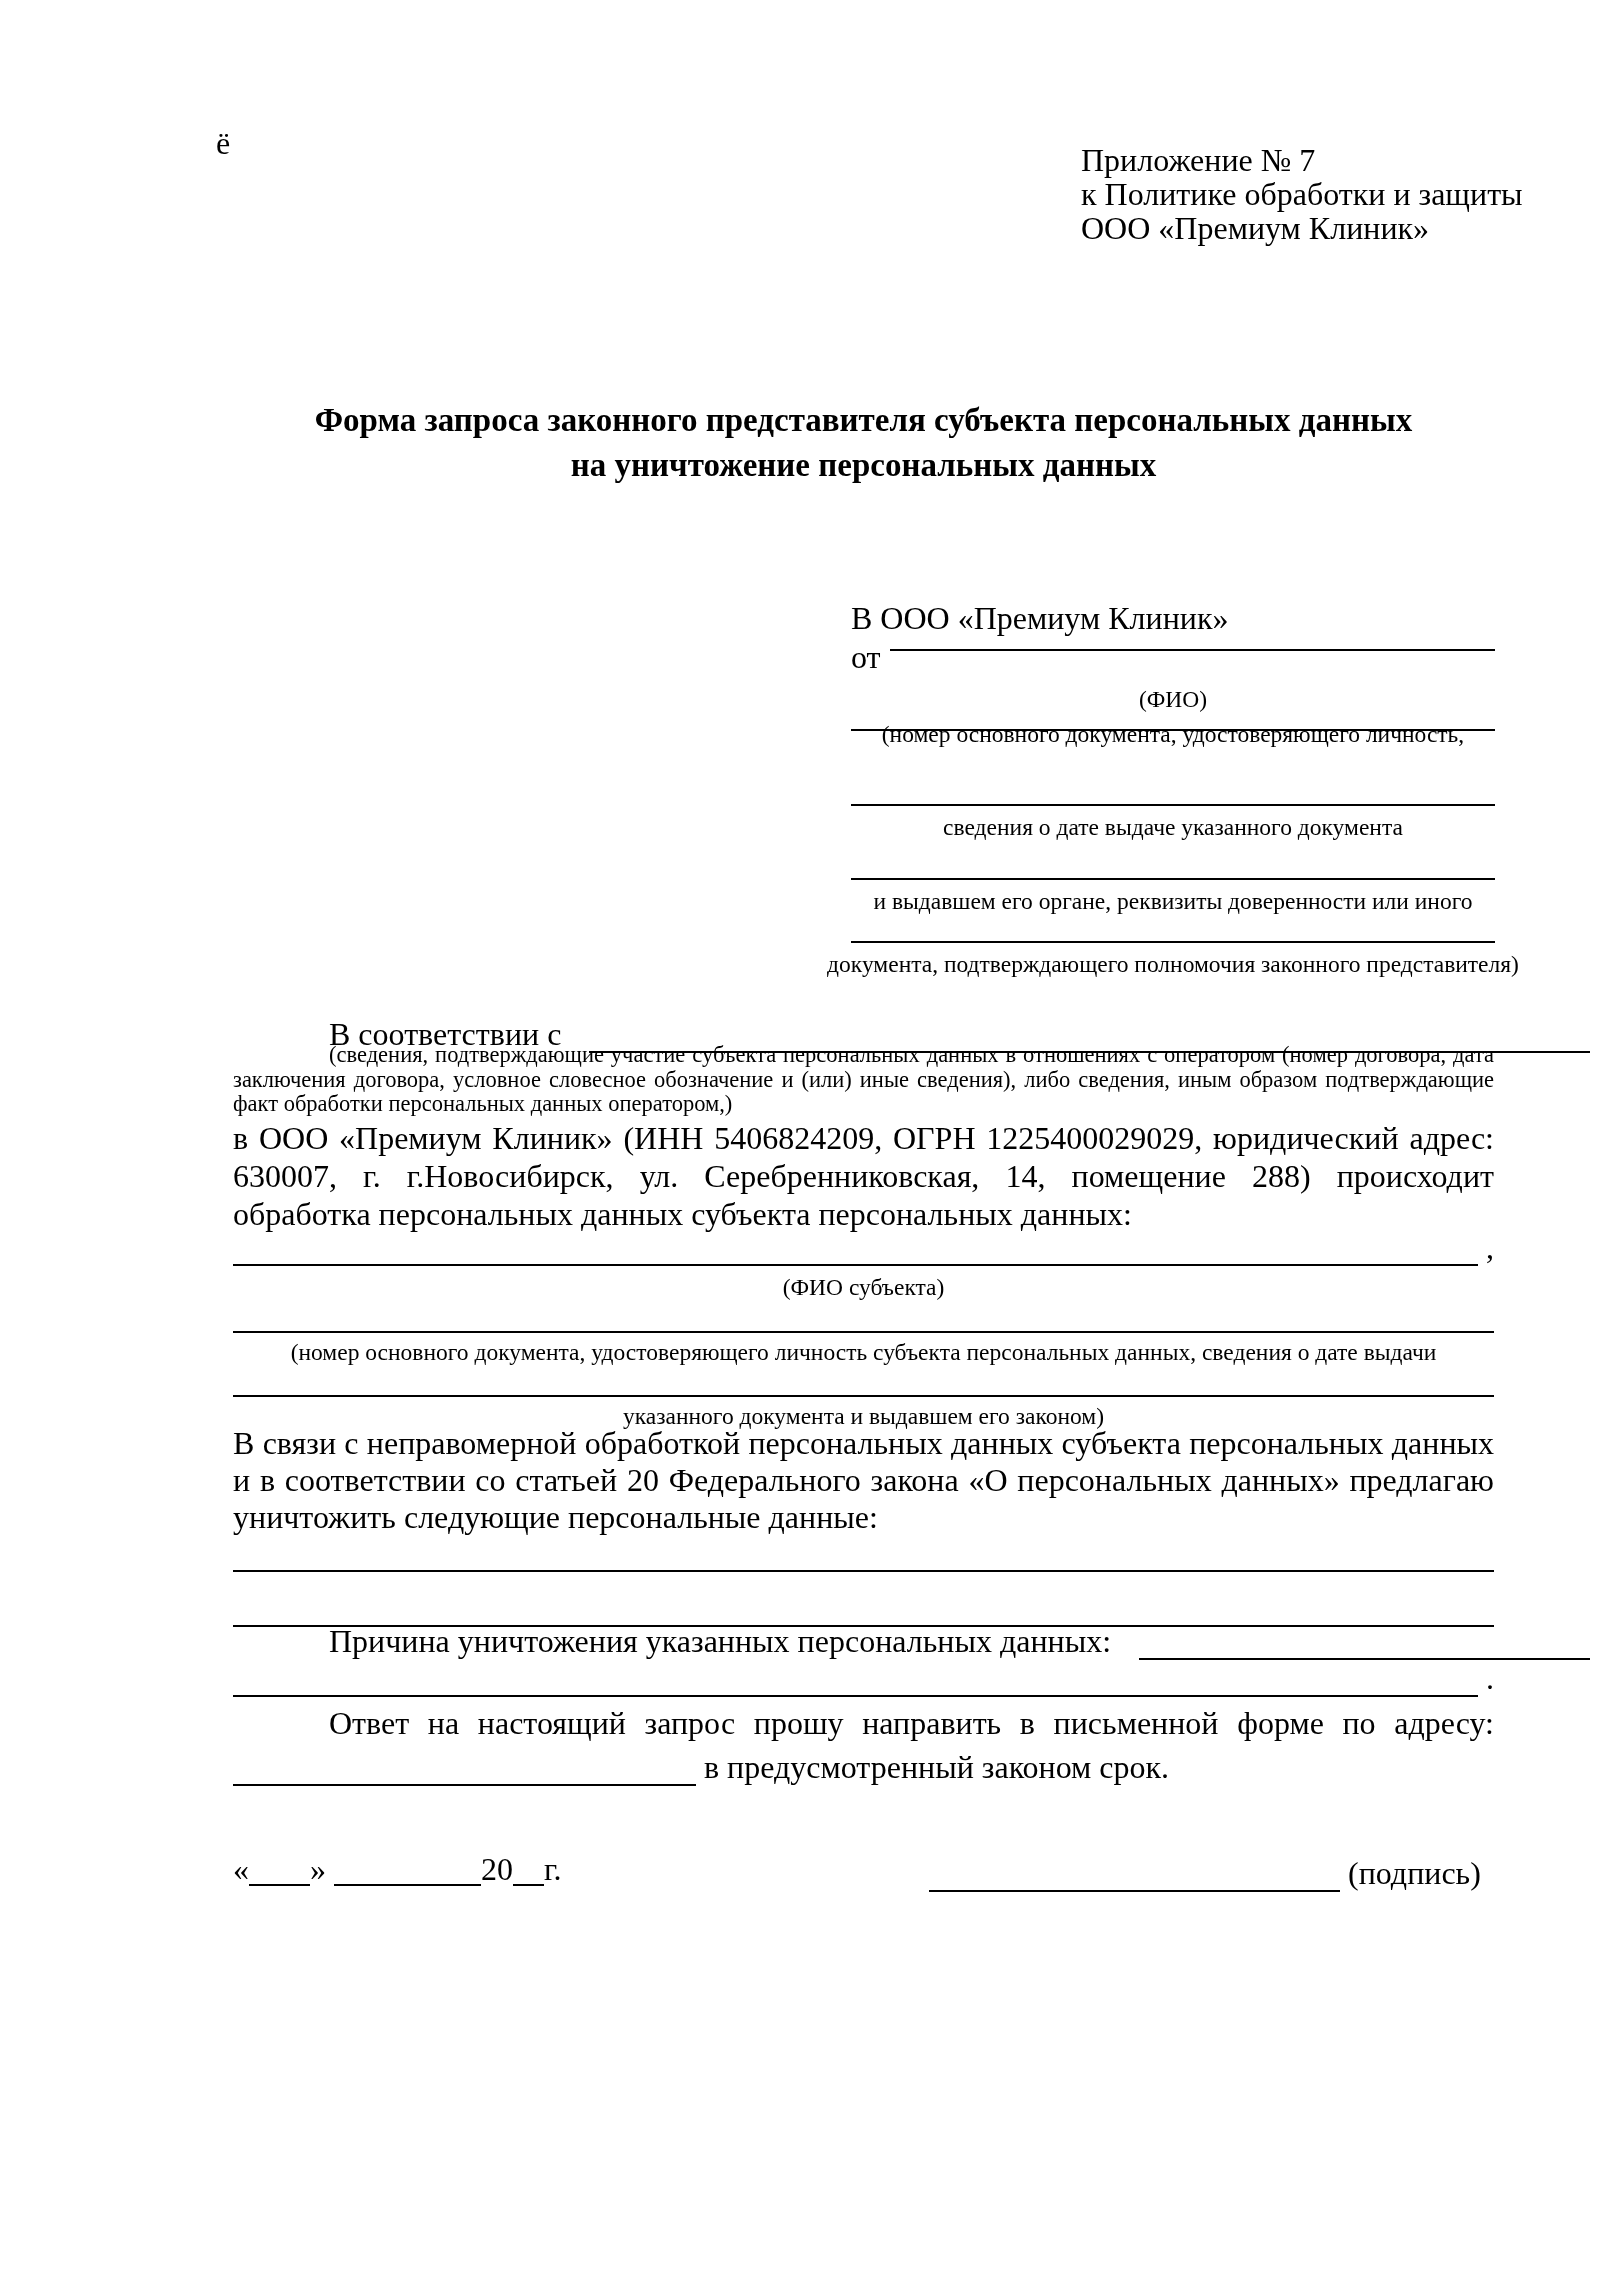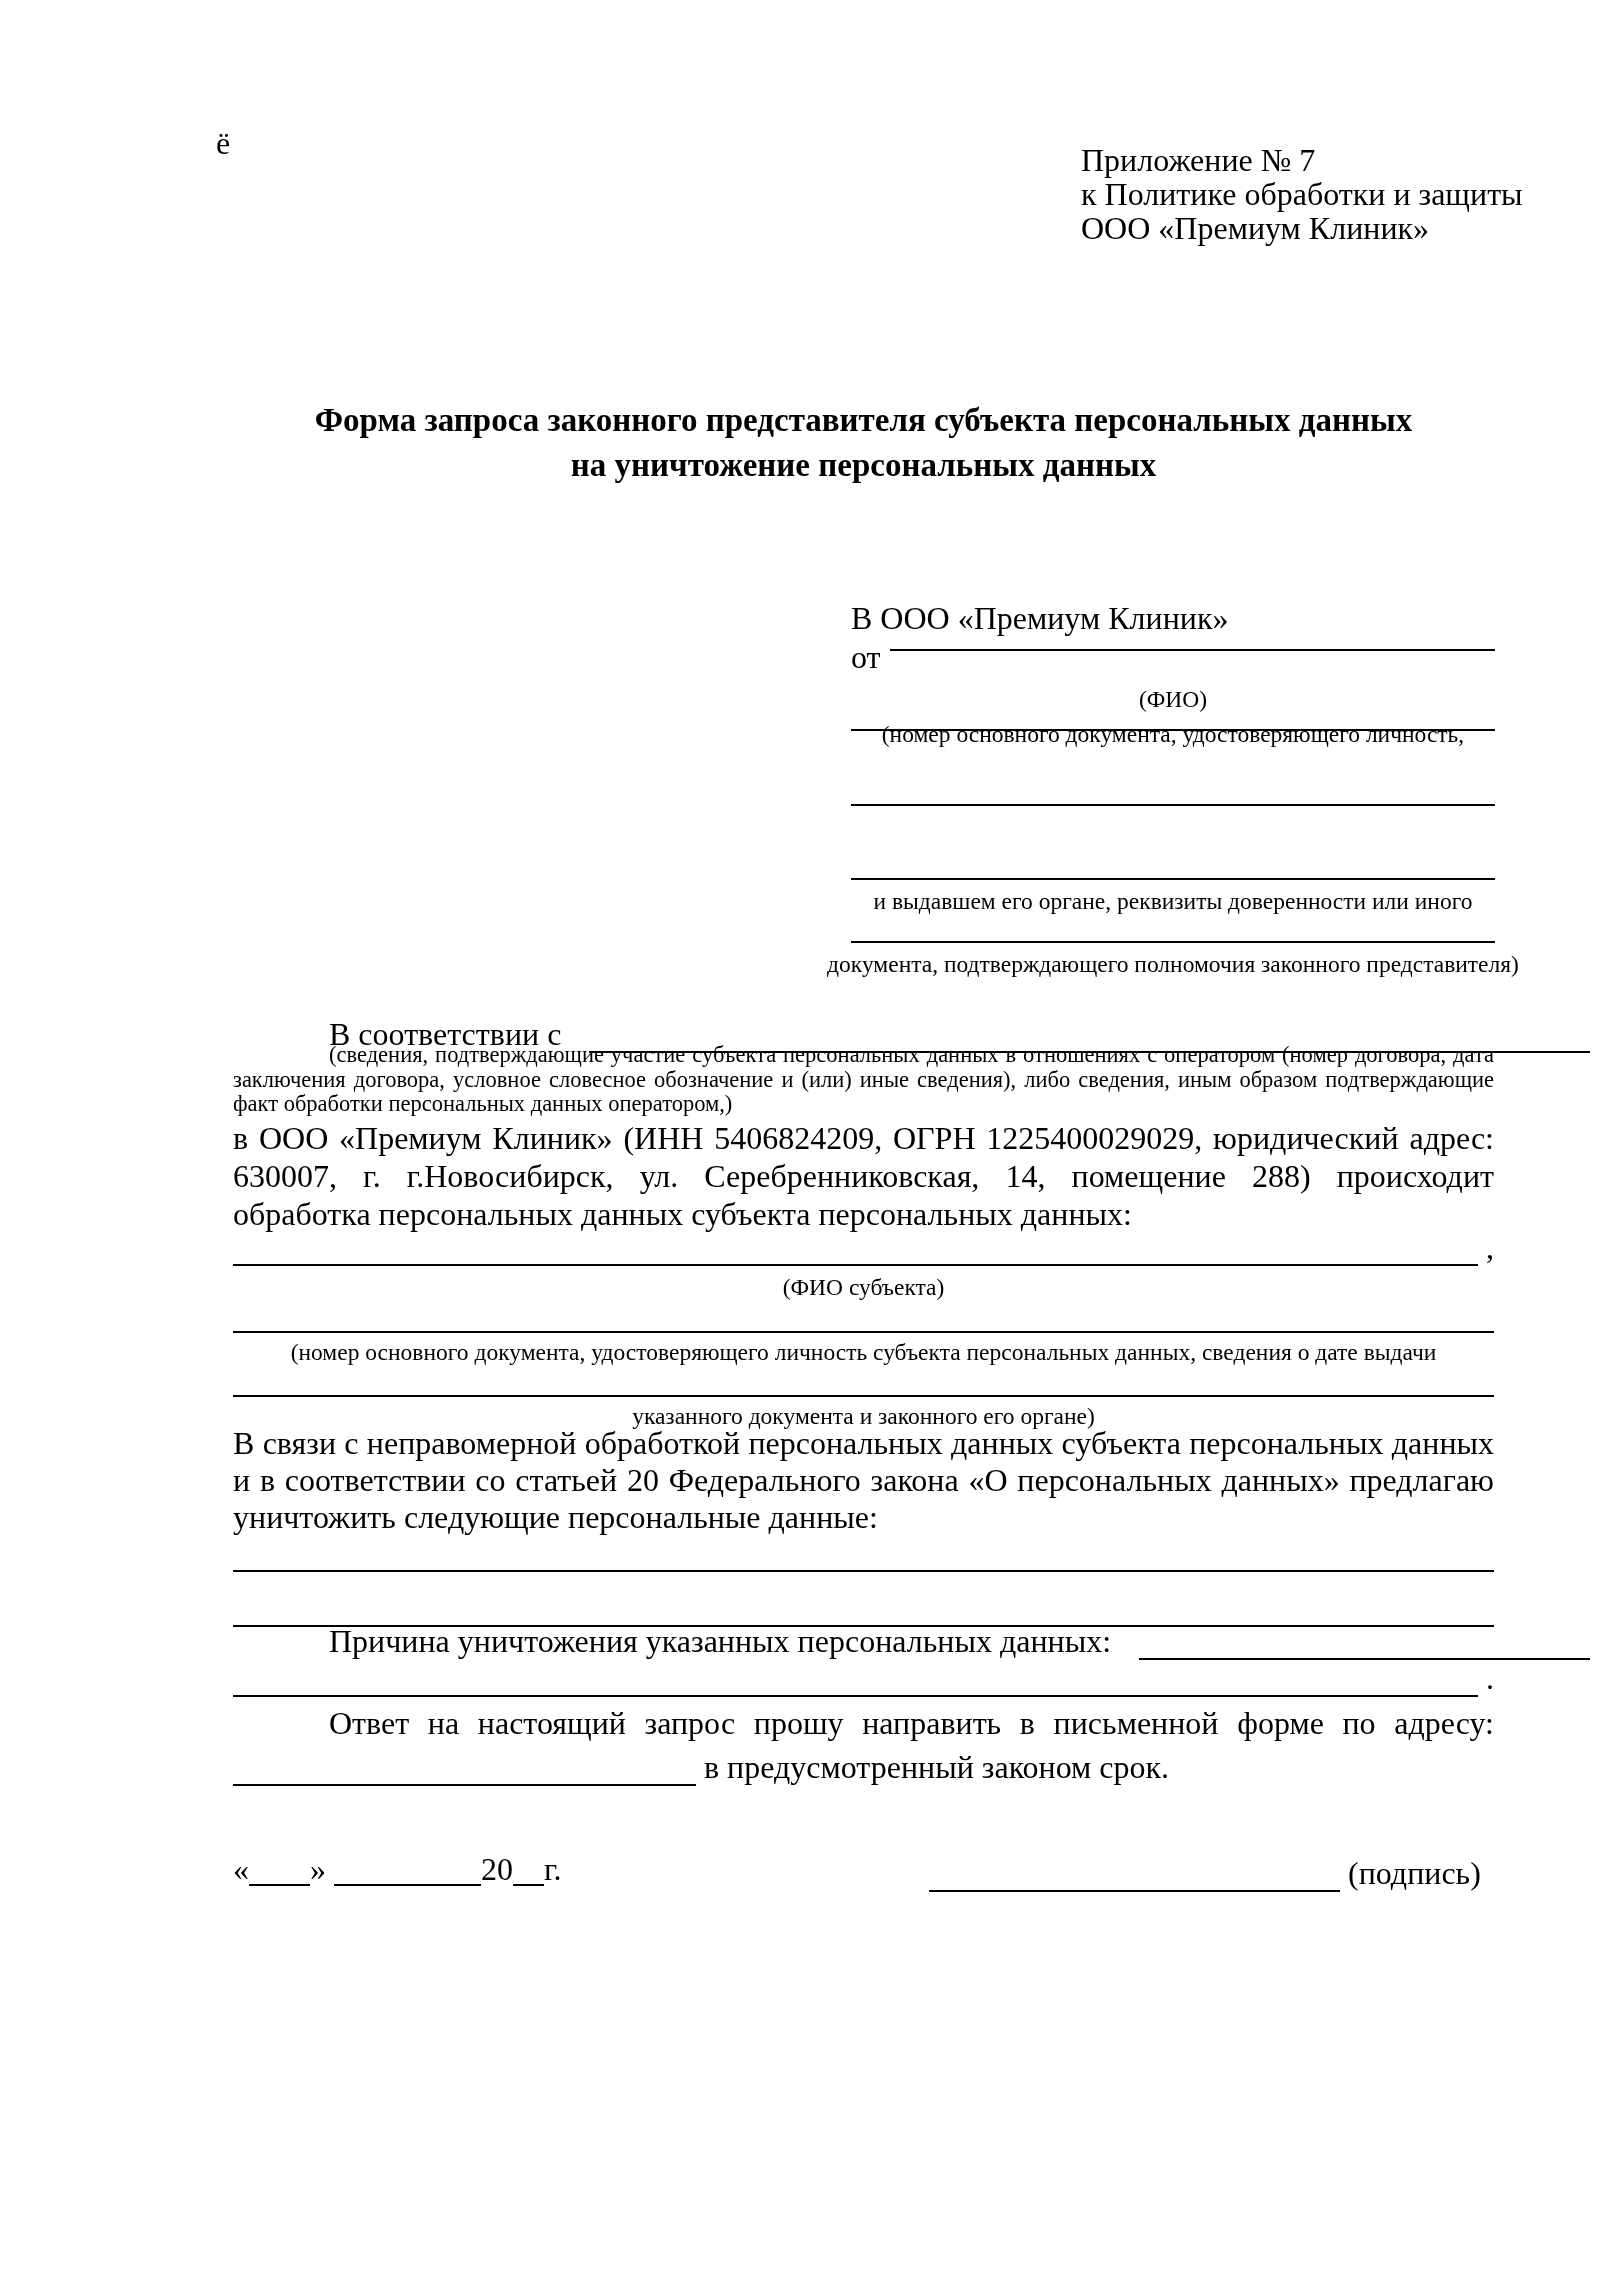--- a/index.html
+++ b/index.html
@@ -62,20 +62,21 @@
       <span>от</span>
       <span style="width:9.8px;"></span>
       <span class="fill"></span>
     </div>
     <div class="fio-cap">(ФИО)</div>
 
     <div class="u" style="top:129px;"></div>
     <div class="cap" style="top:121px;">(номер основного документа, удостоверяющего личность,</div>
 
     <div class="u" style="top:204px;"></div>
+    <div class="cap" style="top:214px;">сведения о дате выдаче указанного документа</div>
 
     <div class="u" style="top:278px;"></div>
     <div class="cap" style="top:288px;text-align:center;">и выдавшем его органе, реквизиты доверенности или иного</div>
 
     <div class="u" style="top:341px;"></div>
     <div class="cap" style="top:351px;">документа, подтверждающего полномочия законного представителя)</div>
   </div>
 
   <div class="abs main row" style="top:1010px; height:43px; padding-left:96px;">
     <span>В соответствии с</span>
@@ -90,21 +91,21 @@
   <div class="abs main row" style="top:1227px; height:39px;">
     <span class="fill"></span>
     <span>,</span>
   </div>
   <div class="abs main center-cap" style="top:1274px;">(ФИО субъекта)</div>
 
   <div class="abs main blank-line" style="top:1292px; height:39px;"></div>
   <div class="abs main center-cap" style="top:1339px;">(номер основного документа, удостоверяющего личность субъекта персональных данных, сведения о дате выдачи</div>
 
   <div class="abs main blank-line" style="top:1356px; height:39px;"></div>
-  <div class="abs main center-cap" style="top:1403px;">указанного документа и законного его органе)</div>
+  <div class="abs main center-cap" style="top:1403px;">указанного документа и выдавшем его законом)</div>
 
   <div class="abs main just body-text" style="top:1425px; line-height:37px;">В связи с неправомерной обработкой персональных данных субъекта персональных данных и в соответствии со статьей 20 Федерального закона «О персональных данных» предлагаю уничтожить следующие персональные данные:</div>
 
   <div class="abs main blank-line" style="top:1531px; height:39px;"></div>
   <div class="abs main blank-line" style="top:1586px; height:39px;"></div>
 
   <div class="abs main row" style="top:1619px; height:41px; padding-left:96px;">
     <span>Причина уничтожения указанных персональных данных:</span>
     <span style="width:11.8px;"></span>
     <span class="fill"></span>

